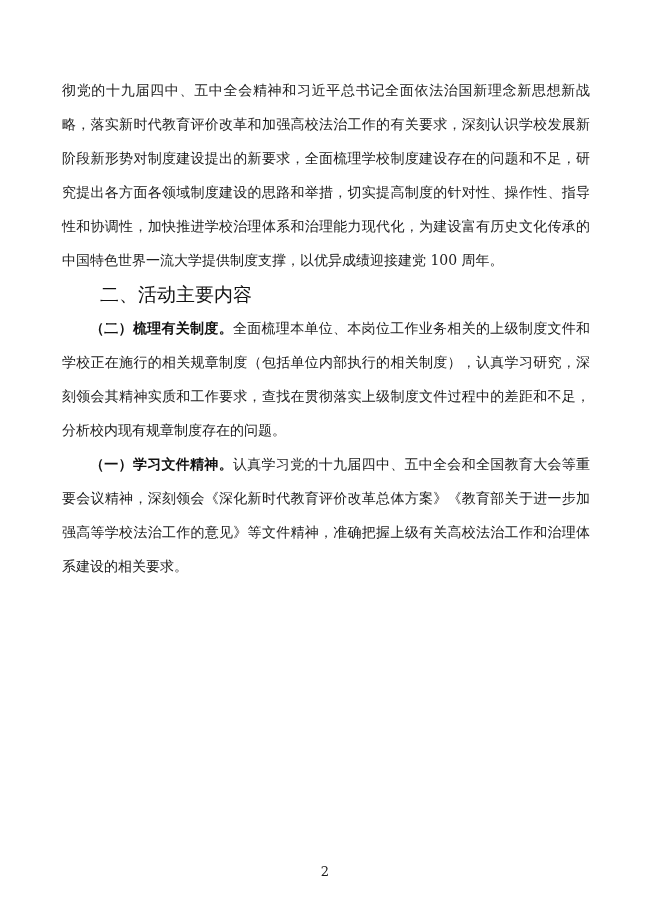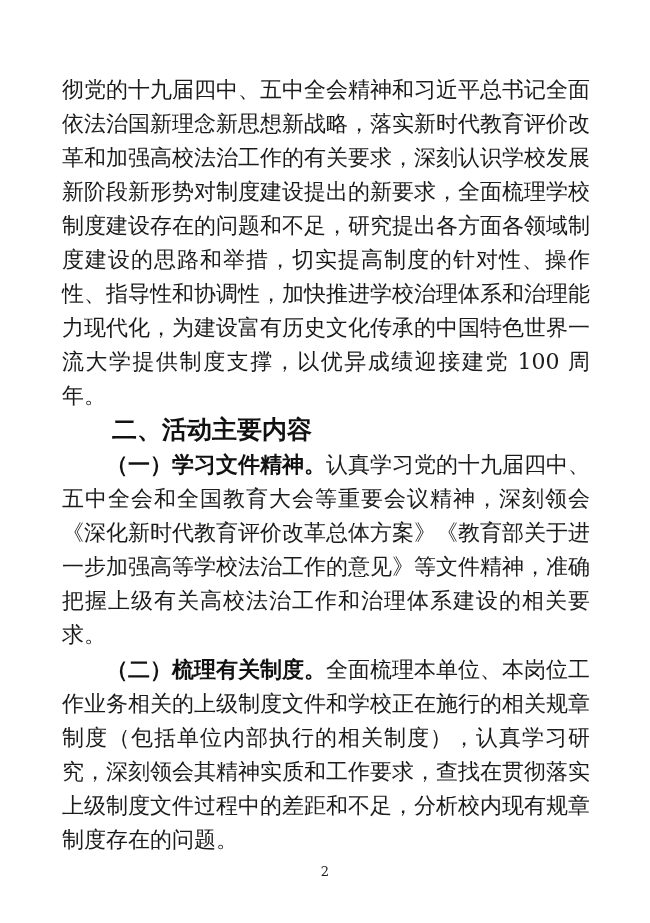--- a/index.html
+++ b/index.html
@@ -16,35 +16,35 @@
     color: #1b1b1b;
   }
   .text-block {
     position: absolute;
     left: 62px;
     top: 73px;
     width: 528px;
   }
   .para {
     margin: 0;
-    font-size: 22px;
+    font-size: 14px;
     line-height: 34px;
     text-align: justify;
   }
   .para.indent {
     text-indent: 2em;
   }
   .para .body-run {
     font-family: "DejaVu Serif", serif;
   }
   .heading {
     margin: 0;
     font-family: "DejaVu Sans", sans-serif;
-    font-weight: bold;
-    font-size: 25px;
+    font-weight: normal;
+    font-size: 19px;
     line-height: 34px;
     text-indent: 2em;
     color: #111111;
   }
   .lead {
     font-weight: bold;
     color: #111111;
   }
   .page-number {
     position: absolute;
@@ -62,21 +62,21 @@
 
 <div>
 
   <div class="text-block">
 
     <p class="para"><span class="body-run">彻党的十九届四中、五中全会精神和习近平总书记全面依法治国新理念新思想新战略，落实新时代教育评价改革和加强高校法治工作的有关要求，深刻认识学校发展新阶段新形势对制度建设提出的新要求，全面梳理学校制度建设存在的问题和不足，研究提出各方面各领域制度建设的思路和举措，切实提高制度的针对性、操作性、指导性和协调性，加快推进学校治理体系和治理能力现代化，为建设富有历史文化传承的中国特色世界一流大学提供制度支撑，以优异成绩迎接建党 100 周年。</span></p>
 
     <div class="heading">二、活动主要内容</div>
 
 
+    <p class="para indent"><span class="lead">（二）梳理有关制度。</span><span class="body-run">全面梳理本单位、本岗位工作业务相关的上级制度文件和学校正在施行的相关规章制度（包括单位内部执行的相关制度），认真学习研究，深刻领会其精神实质和工作要求，查找在贯彻落实上级制度文件过程中的差距和不足，分析校内现有规章制度存在的问题。</span></p>
+
     <p class="para indent"><span class="lead">（一）学习文件精神。</span><span class="body-run">认真学习党的十九届四中、五中全会和全国教育大会等重要会议精神，深刻领会《深化新时代教育评价改革总体方案》《教育部关于进一步加强高等学校法治工作的意见》等文件精神，准确把握上级有关高校法治工作和治理体系建设的相关要求。</span></p>
-
-    <p class="para indent"><span class="lead">（二）梳理有关制度。</span><span class="body-run">全面梳理本单位、本岗位工作业务相关的上级制度文件和学校正在施行的相关规章制度（包括单位内部执行的相关制度），认真学习研究，深刻领会其精神实质和工作要求，查找在贯彻落实上级制度文件过程中的差距和不足，分析校内现有规章制度存在的问题。</span></p>
 
   </div>
 
   <div class="page-number">2</div>
 
 </div>
 
 </body></html>

